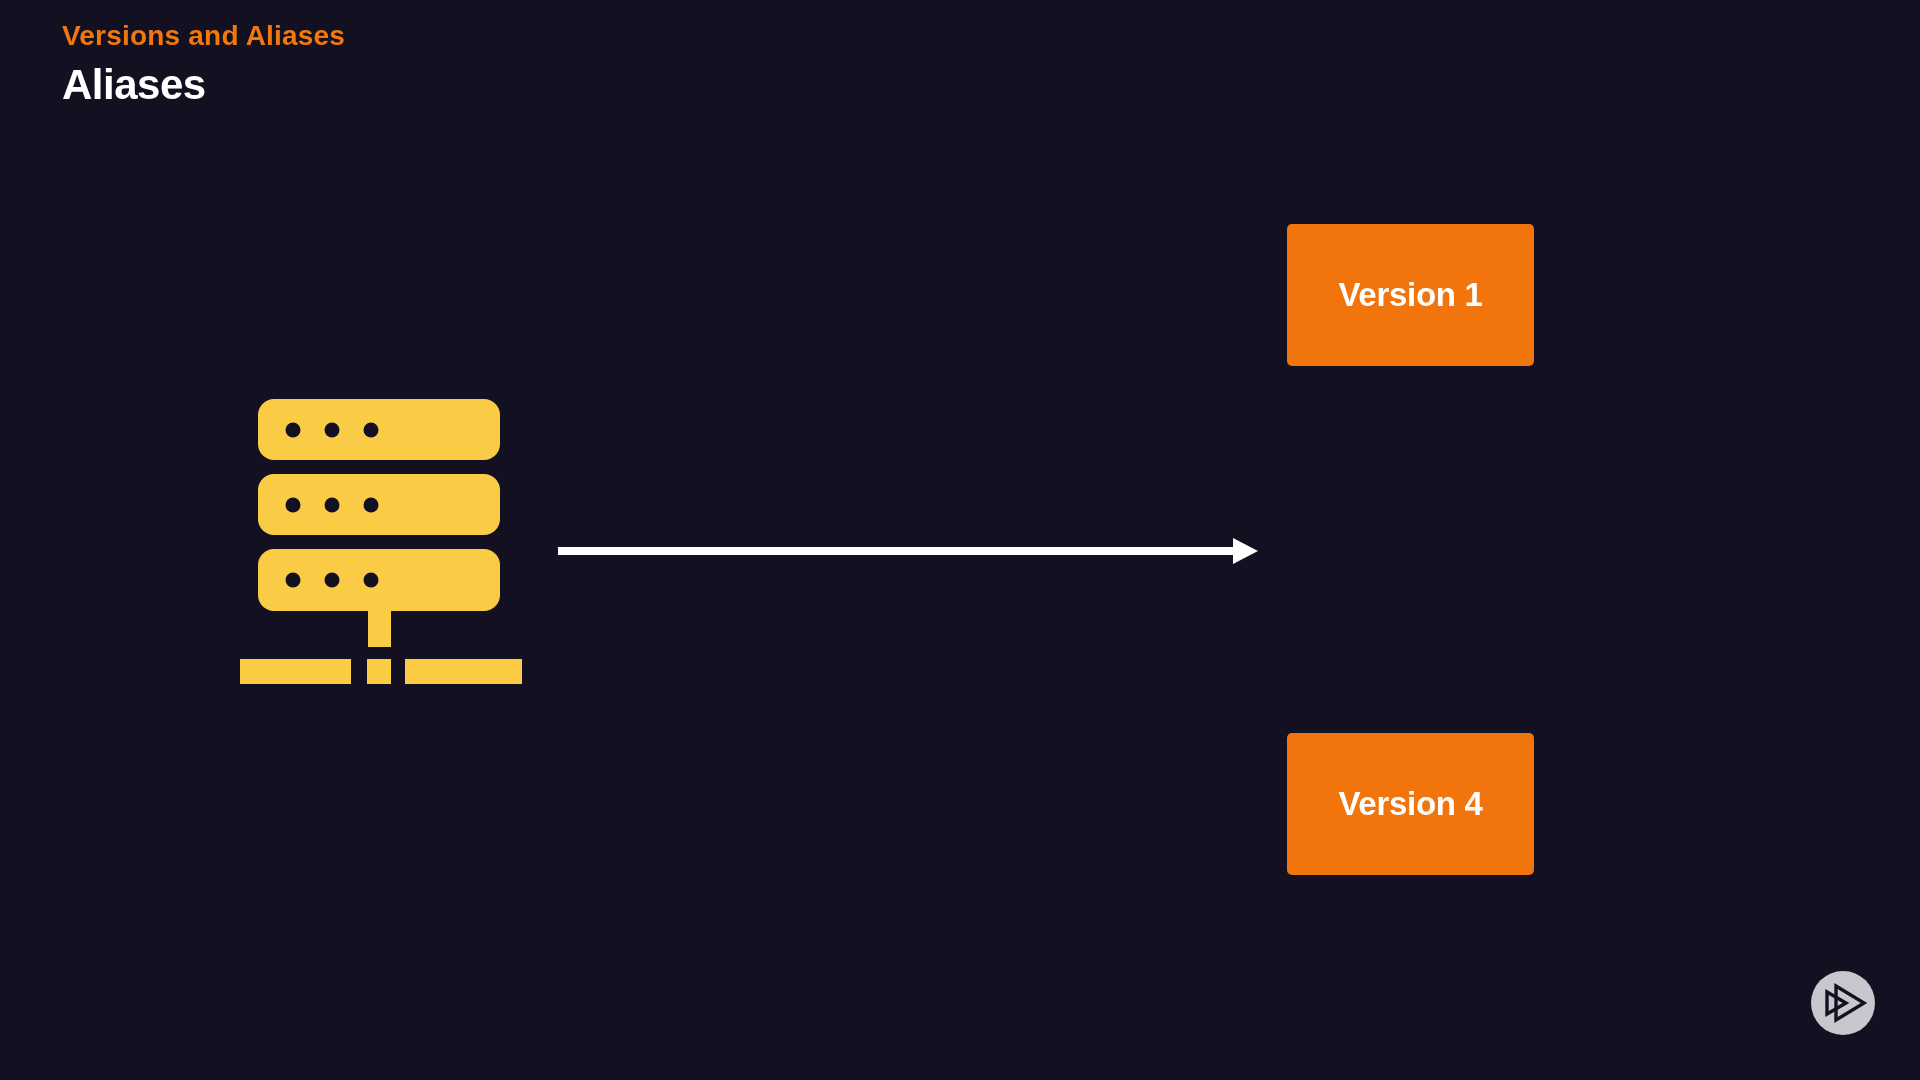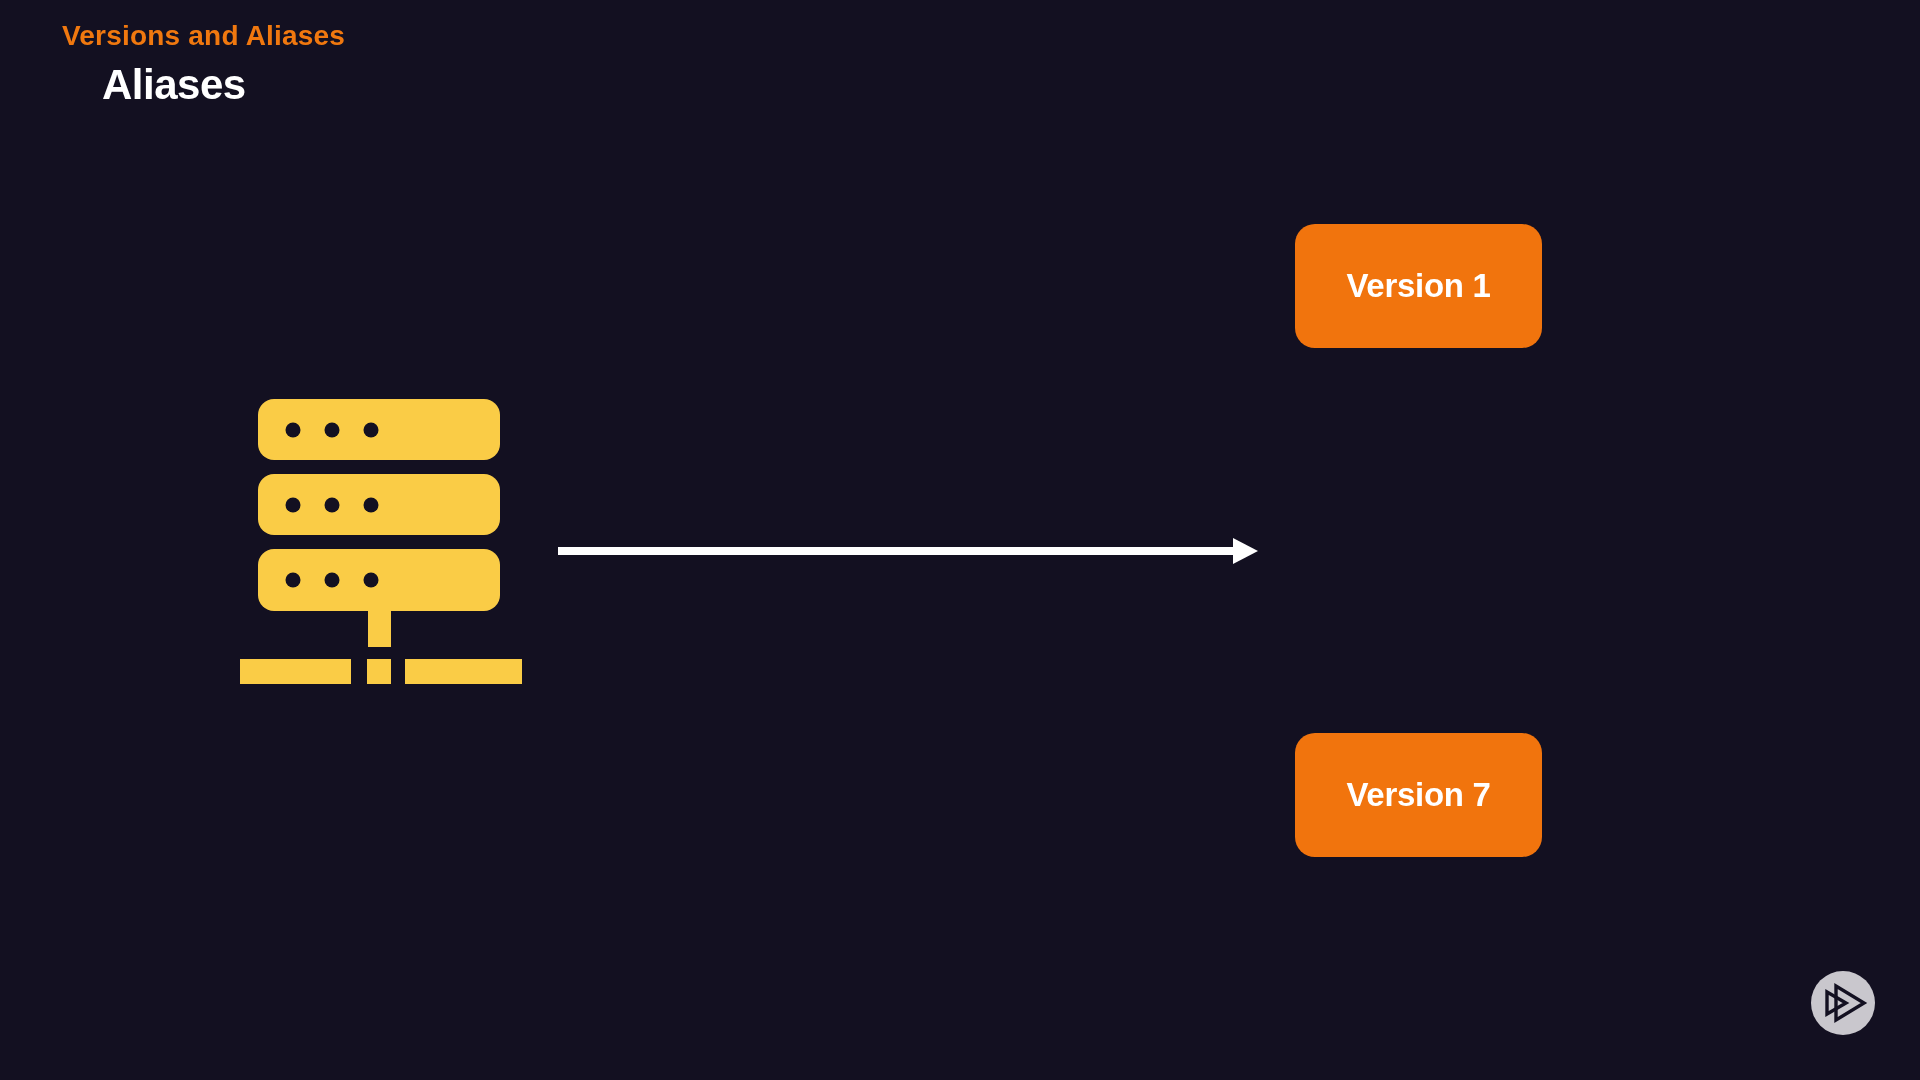--- a/index.html
+++ b/index.html
@@ -30,46 +30,44 @@
     letter-spacing: 0.2px;
     color: var(--kicker);
   }
   .page-title {
     position: absolute;
     left: 62px; top: 61px;
     font-size: 42px;
     font-weight: 700;
     letter-spacing: -0.5px;
     color: var(--white);
-    margin-left: 40px;
   }
   .server-icon {
     position: absolute;
     left: 240px; top: 399px;
     width: 282px; height: 285px;
   }
   .server-icon .bar { fill: var(--yellow); }
   .server-icon .dot { fill: var(--bg); }
   .flow-arrow {
     position: absolute;
     left: 550px; top: 530px;
     width: 720px; height: 42px;
   }
   .flow-arrow .shaft { stroke: var(--white); stroke-width: 8; }
   .flow-arrow .head { fill: var(--white); }
   .version-box {
     position: absolute;
     left: 1287px;
-    width: 247px; height: 124px;
+    width: 247px; height: 142px;
     background: var(--orange);
-    border-radius: 20px;
+    border-radius: 5px;
     display: flex;
     align-items: center;
     justify-content: center;
-    margin-left: 8px;
   }
   .version-box.v1 { top: 224px; }
   .version-box.v2 { top: 480px; }
   .version-box.v3 { top: 733px; }
   .version-label {
     color: var(--white);
     font-size: 33px;
     font-weight: 700;
     letter-spacing: -0.3px;
   }
@@ -118,21 +116,21 @@
 
   <svg class="flow-arrow" viewBox="0 0 720 42" xmlns="http://www.w3.org/2000/svg" aria-hidden="true">
     <line class="shaft" x1="8" y1="21" x2="686" y2="21"></line>
     <polygon class="head" points="683,8 683,34 708,21"></polygon>
   </svg>
 
   <div class="version-box v1">
     <span class="version-label">Version 1</span>
   </div>
   <div class="version-box v3">
-    <span class="version-label">Version 7</span>
+    <span class="version-label">Version 4</span>
   </div>
 
   <svg class="brand-logo" viewBox="0 0 64 64" xmlns="http://www.w3.org/2000/svg" aria-hidden="true">
     <circle class="circle" cx="32" cy="32" r="32"></circle>
     <polygon class="tri" points="16,21 16,43 35,32"></polygon>
     <polygon class="tri" points="25,15 25,49 53,32"></polygon>
   </svg>
 
 </div>
 

